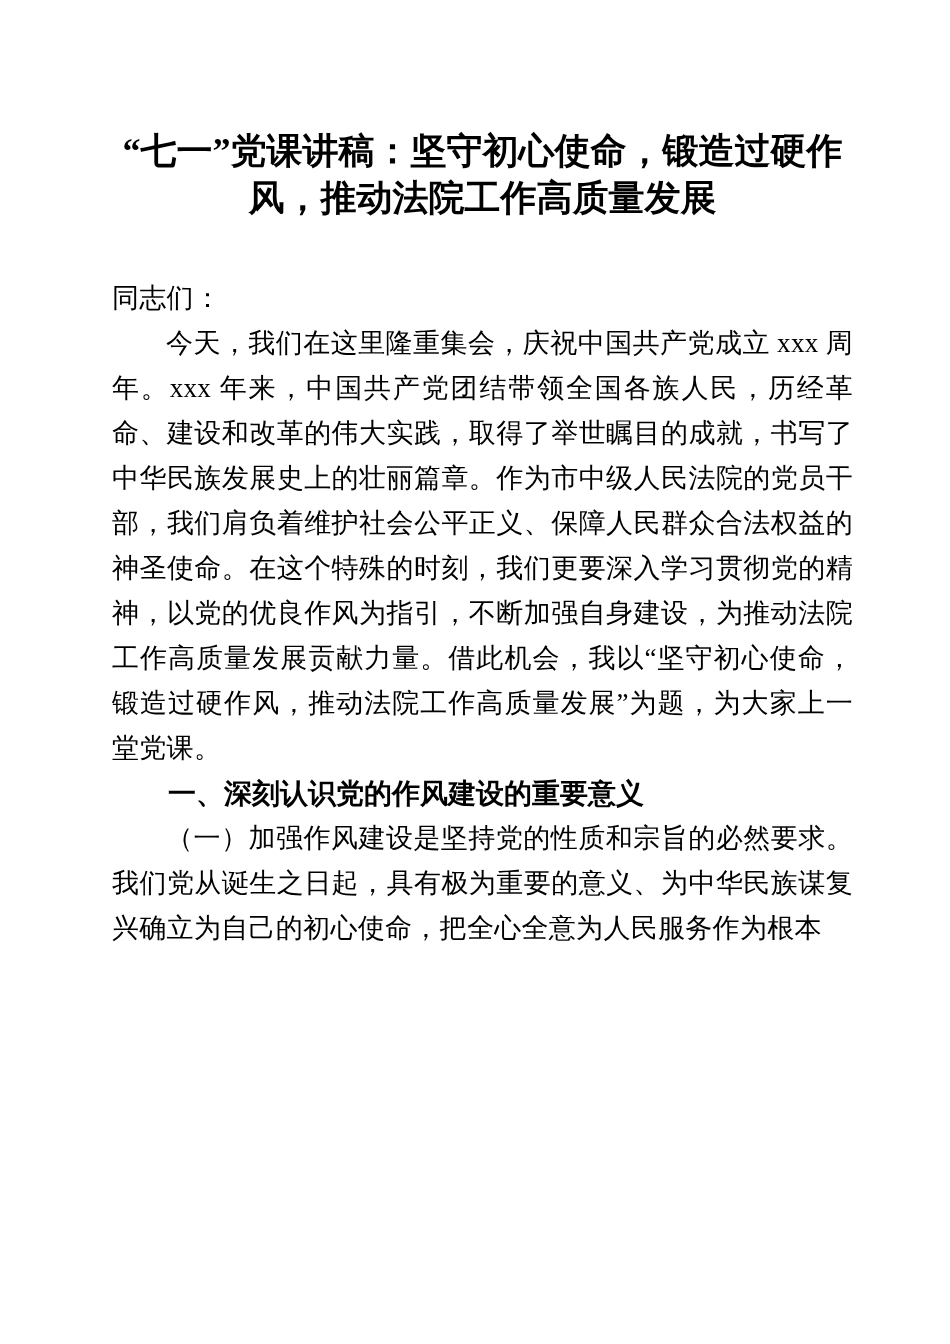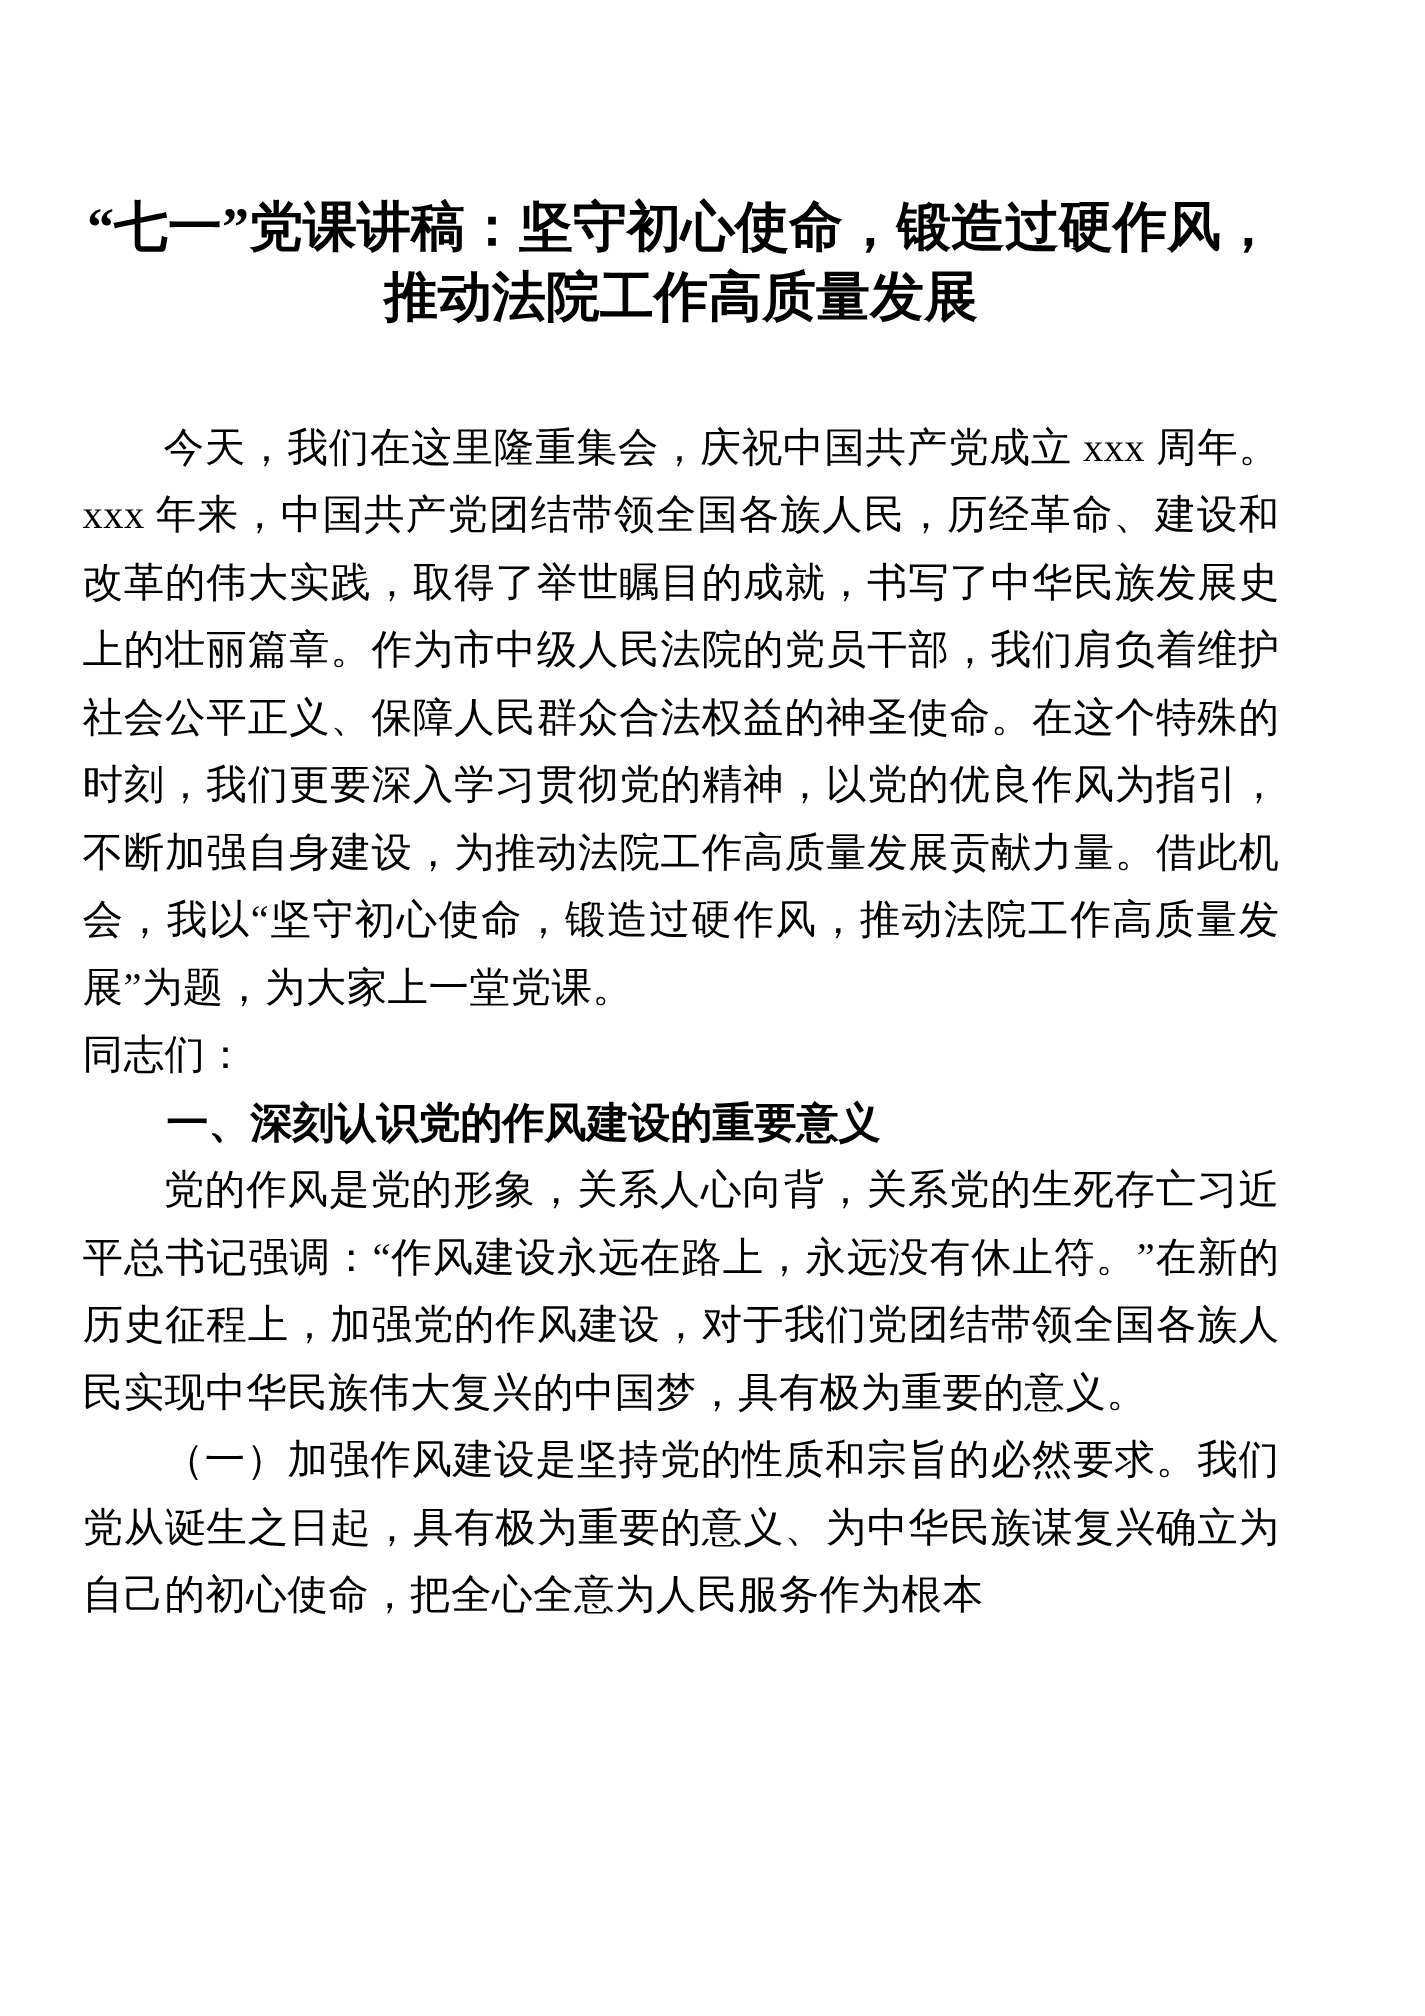--- a/index.html
+++ b/index.html
@@ -12,21 +12,21 @@
     position: relative;
     width: 950px;
     height: 1344px;
     background: #ffffff;
     color: #000000;
     overflow: hidden;
     font-family: "Liberation Serif", serif;
   }
 
   .content {
-    padding-left: 55px;
+    padding-left: 112px;
     padding-right: 97px; 
   }
 
   .doc-title {
     margin-top: 128px;
     margin-bottom: 54px;
     font-family: "Liberation Serif", serif;
     font-weight: bold;
     font-size: 36px;
     line-height: 47px;
@@ -58,24 +58,23 @@
   }
 </style>
 </head>
 <body>
 
 <div class="page">
   <div class="content">
 
     <h1 class="doc-title">“七一”党课讲稿：坚守初心使命，锻造过硬作风，推动法院工作高质量发展</h1>
 
+    <p class="body-para">同志们：</p>
+
     <p class="body-para indent">今天，我们在这里隆重集会，庆祝中国共产党成立 xxx 周年。xxx 年来，中国共产党团结带领全国各族人民，历经革命、建设和改革的伟大实践，取得了举世瞩目的成就，书写了中华民族发展史上的壮丽篇章。作为市中级人民法院的党员干部，我们肩负着维护社会公平正义、保障人民群众合法权益的神圣使命。在这个特殊的时刻，我们更要深入学习贯彻党的精神，以党的优良作风为指引，不断加强自身建设，为推动法院工作高质量发展贡献力量。借此机会，我以“坚守初心使命，锻造过硬作风，推动法院工作高质量发展”为题，为大家上一堂党课。</p>
-
-    <p class="body-para">同志们：</p>
 
     <h2 class="section-heading">一、深刻认识党的作风建设的重要意义</h2>
 
-    <p class="body-para indent">党的作风是党的形象，关系人心向背，关系党的生死存亡习近平总书记强调：“作风建设永远在路上，永远没有休止符。”在新的历史征程上，加强党的作风建设，对于我们党团结带领全国各族人民实现中华民族伟大复兴的中国梦，具有极为重要的意义。</p>
 
     <p class="body-para indent">（一）加强作风建设是坚持党的性质和宗旨的必然要求。我们党从诞生之日起，具有极为重要的意义、为中华民族谋复兴确立为自己的初心使命，把全心全意为人民服务作为根本</p>
 
   </div>
 </div>
 
 </body></html>

